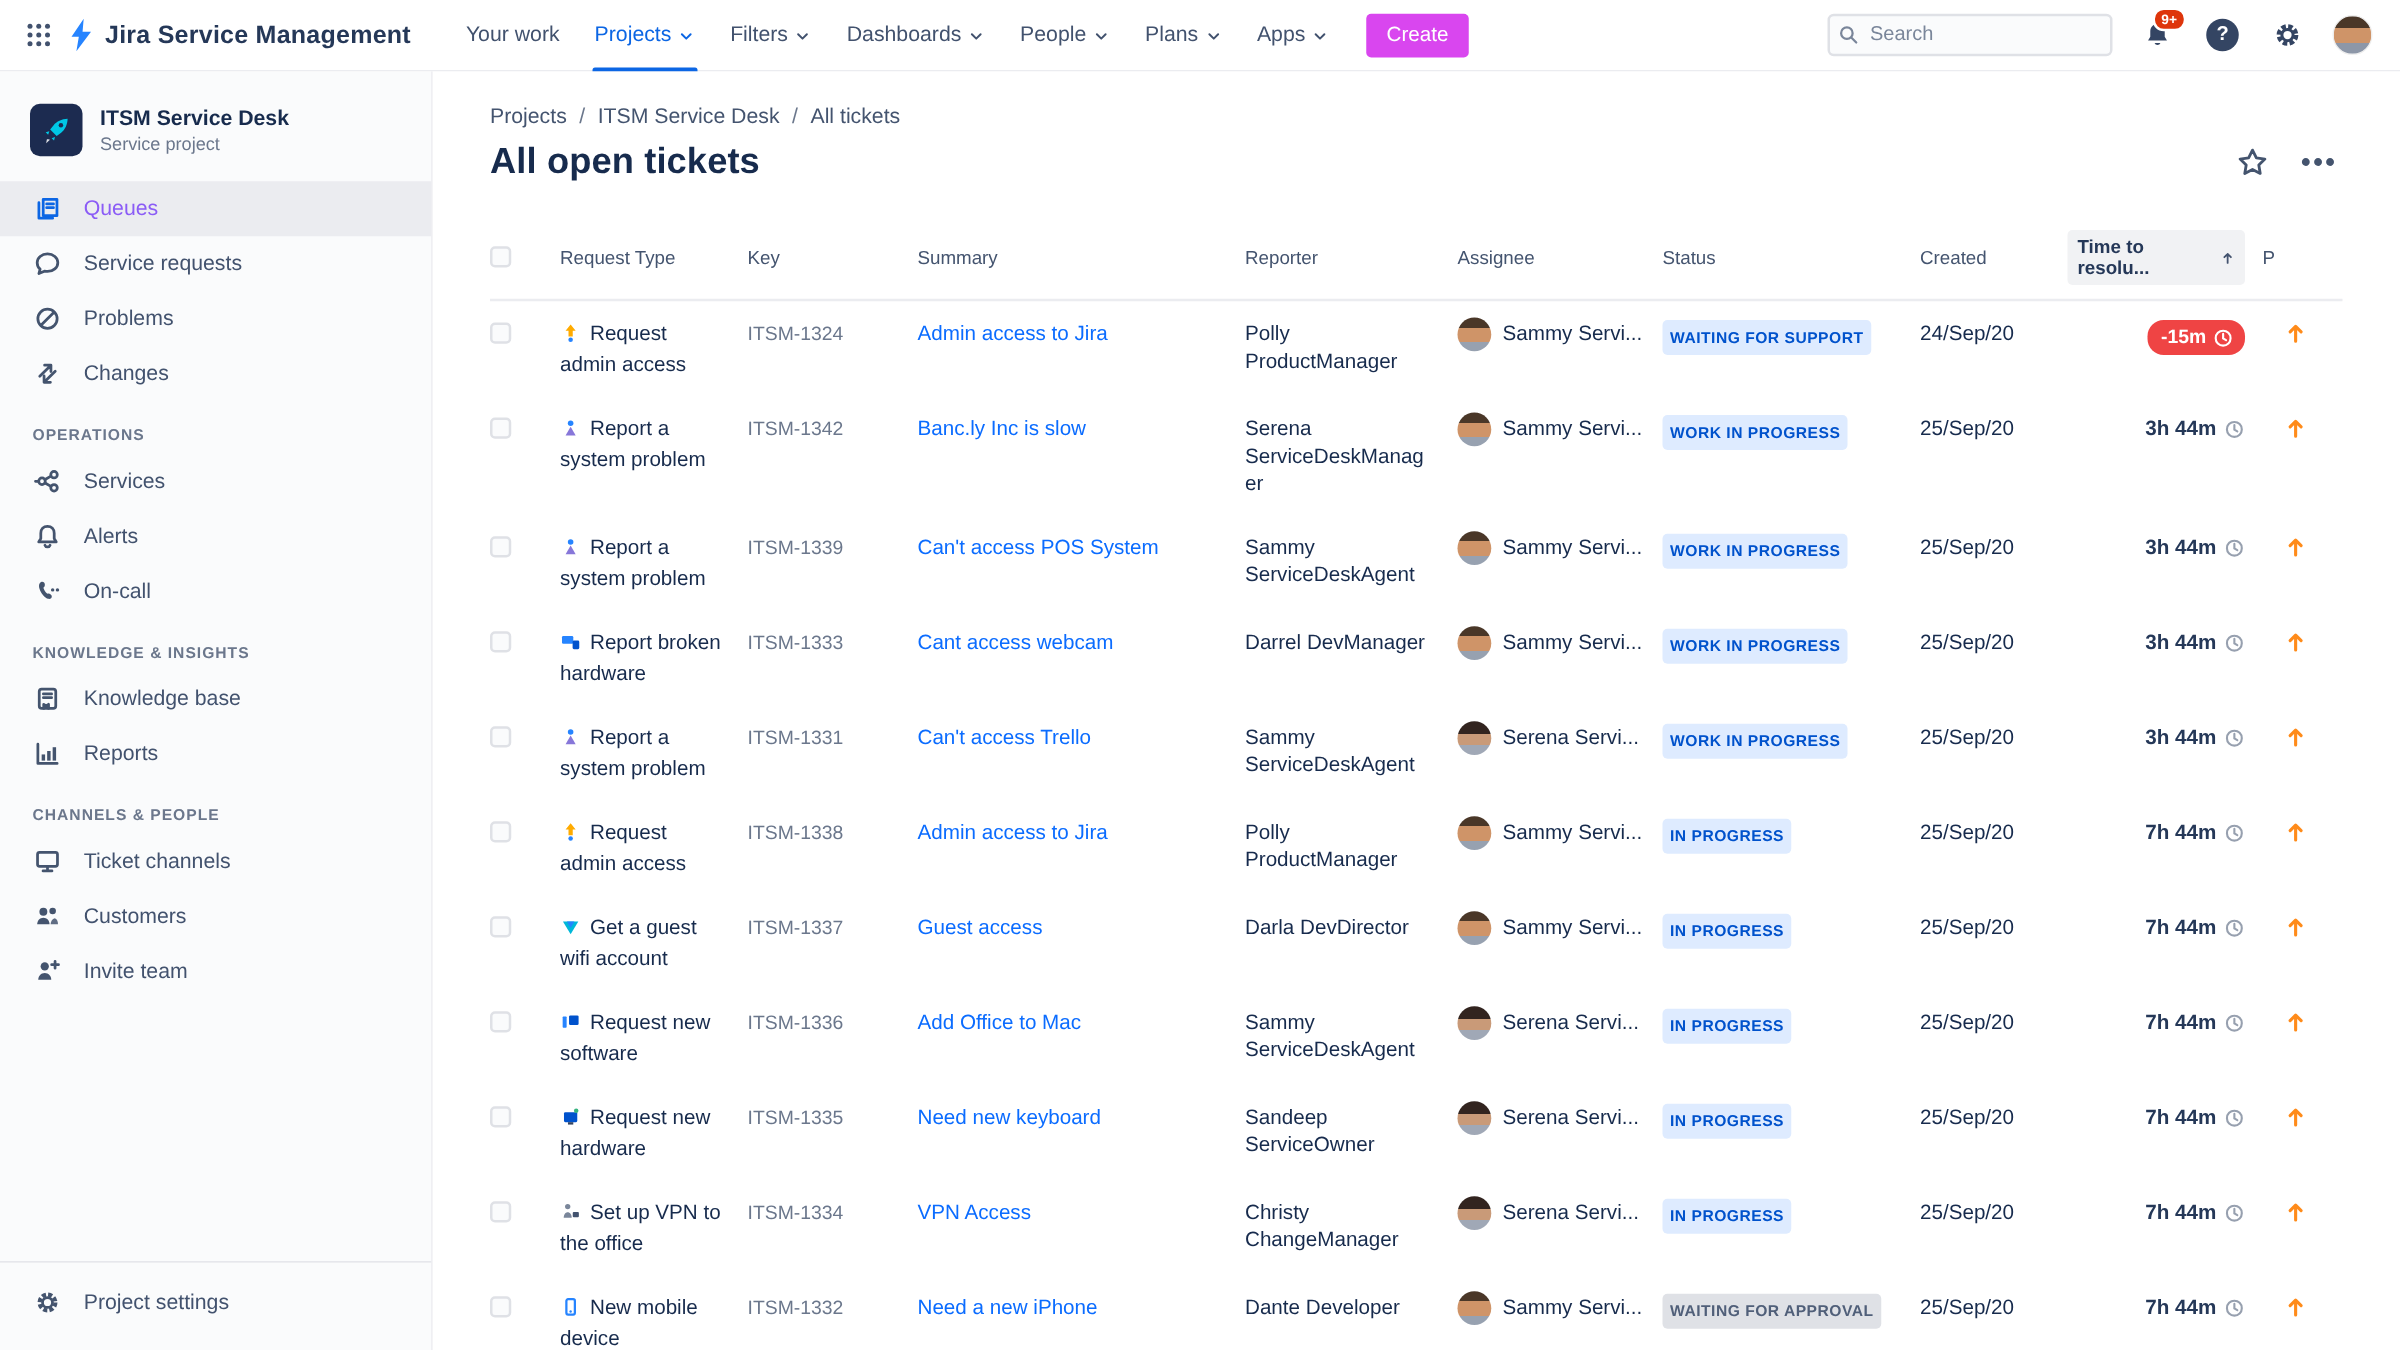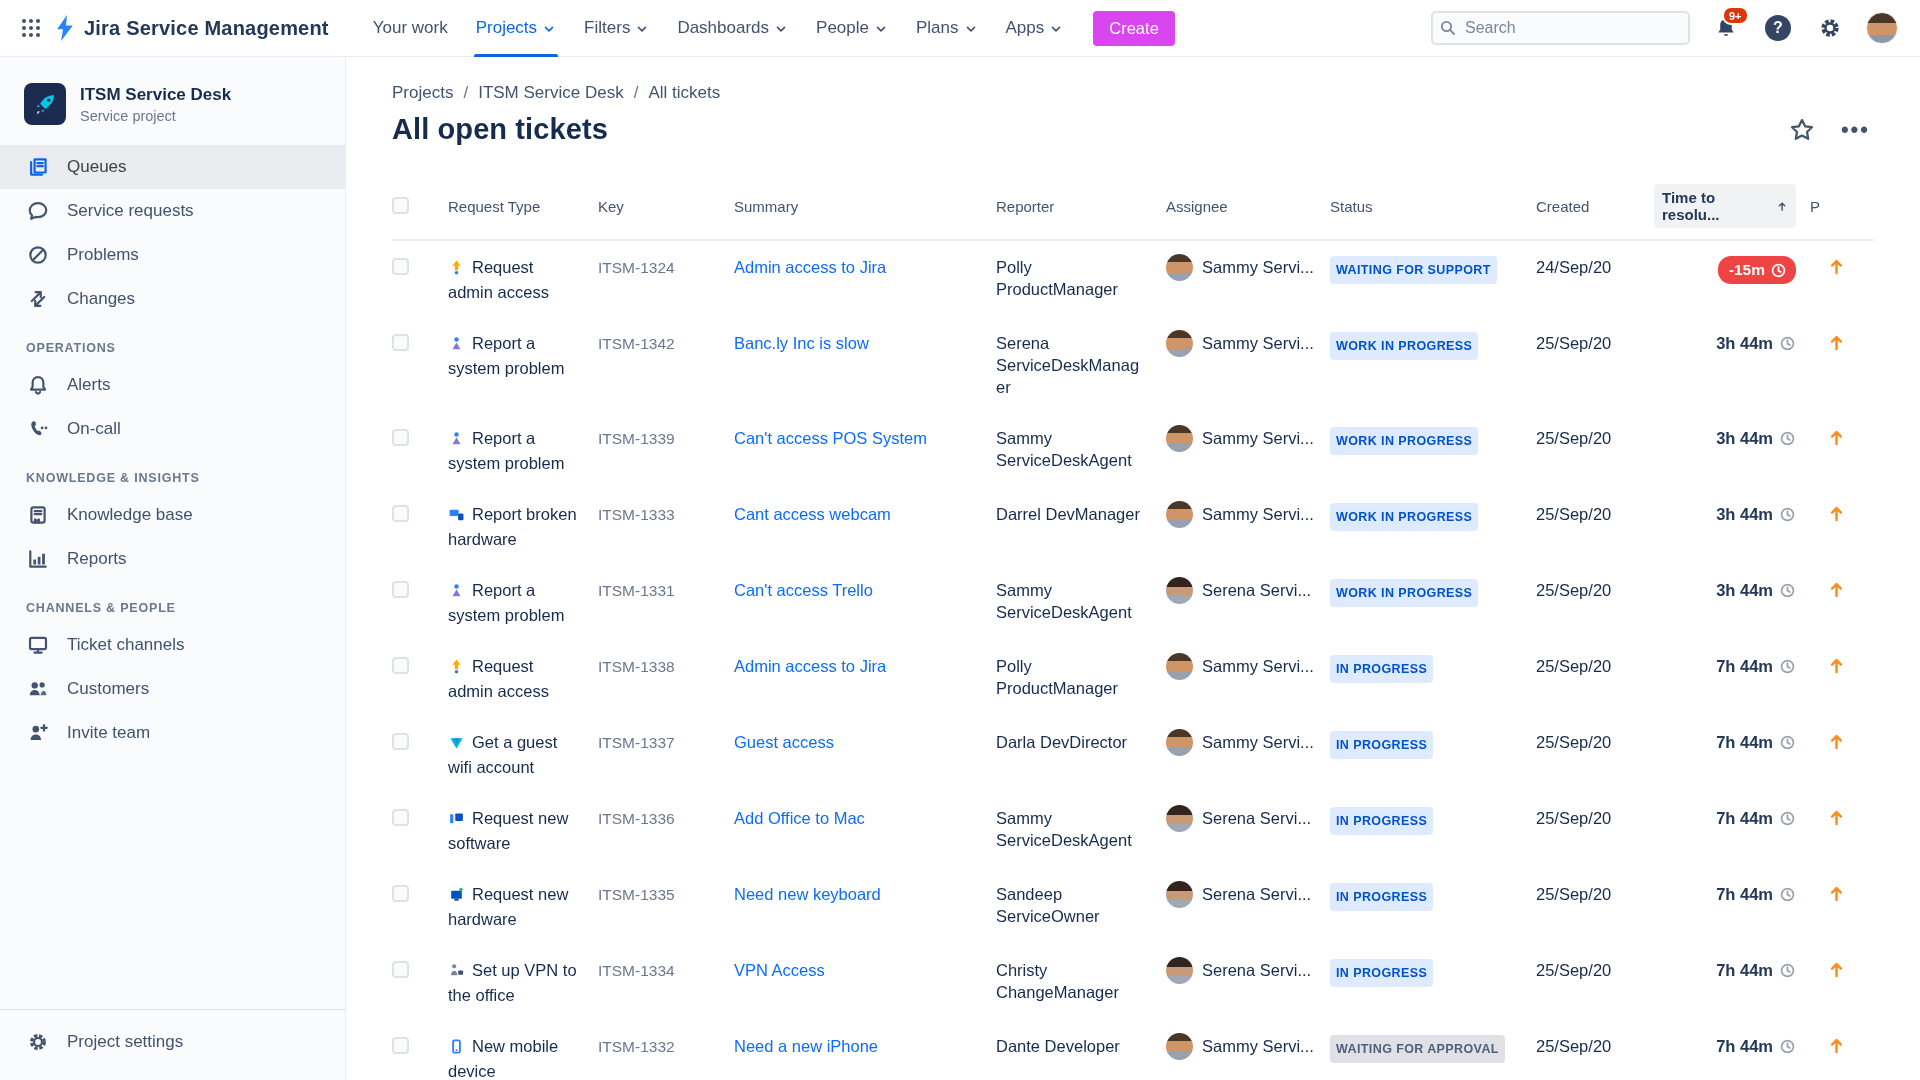--- a/index.html
+++ b/index.html
@@ -17,21 +17,21 @@
     font-size:17px; font-weight:500; color:#42526E; cursor:pointer; position:relative; }
   .nav-item.active { color:#0C66E4; }
   .nav-item.active::after { content:""; position:absolute; left:12px; right:12px; bottom:0;
     height:3px; background:#0C66E4; border-radius:2px 2px 0 0; }
   .nav-item svg { margin-top:2px; }
   .create-btn { margin-left:16px; background:#d946ef; color:#fff; font-size:16.5px; font-weight:500;
     border:none; border-radius:4px; padding:8px 16px; cursor:pointer; }
   .topnav-right { margin-left:auto; display:flex; align-items:center; gap:20px; }
   .searchwrap { position:relative; }
   .searchwrap svg { position:absolute; left:9px; top:9px; }
-  .search-input { width:259px; height:34px; border:2px solid #DFE1E6; border-radius:5px;
+  .search-input { width:228px; height:34px; border:2px solid #DFE1E6; border-radius:5px;
     padding:0 10px 0 32px; font-size:16px; color:#42526E; background:#FAFBFC; outline:none;
     font-family:"Liberation Sans",sans-serif;}
   .search-input::placeholder { color:#7A869A; }
   .iconbtn { position:relative; width:32px; height:32px; display:flex; align-items:center;
     justify-content:center; cursor:pointer; }
   .nbadge { position:absolute; top:-6px; left:12px; background:#DE350B; color:#fff;
     font-size:11px; font-weight:700; border-radius:9px; padding:1.5px 5px; border:2px solid #fff;}
   .help-circle { width:26px; height:26px; border-radius:50%; background:#344563; color:#fff;
     font-size:16px; font-weight:700; display:flex; align-items:center; justify-content:center;}
   .user-avatar { width:32px; height:32px; border-radius:50%; cursor:pointer;
@@ -45,21 +45,21 @@
 
   
   .proj { display:flex; align-items:center; gap:14px; padding:22px 22px 20px 24px; }
   .proj-avatar { width:42px; height:42px; border-radius:8px; background:#1C2B50;
     display:flex; align-items:center; justify-content:center; }
   .proj-name { font-size:17px; font-weight:700; color:#172B4D; }
   .proj-type { font-size:14.5px; color:#6B778C; margin-top:3px; }
   .side-item { display:flex; align-items:center; gap:17px; padding:11px 16px 11px 26px;
     font-size:17px; color:#42526E; cursor:pointer; }
   .side-item .sicon { width:24px; display:flex; justify-content:center; color:#44546E; }
-  .side-item.active { background:#EBECF0; color:#404040; font-weight:500; }
+  .side-item.active { background:#EBECF0; color:#8b5cf6; font-weight:500; }
   .side-item.active .sicon { color:#0C66E4; }
   .side-header { font-size:12.5px; font-weight:700; letter-spacing:.8px; color:#6B778C;
     margin:20px 0 8px 26px; }
   .side-footer { margin-top:auto; border-top:1px solid #DFE1E6; padding:10px 0 16px 0; }
 
   
   .breadcrumb { display:flex; align-items:center; gap:10px; font-size:17px; color:#44546F; }
   .breadcrumb a { color:#44546F; text-decoration:none; cursor:pointer; }
   .bc-sep { color:#6B778C; }
   .title-row { display:flex; align-items:center; margin-top:10px; }
@@ -249,20 +249,31 @@
               <path d="M3.5 9.5 L10 3 M10 3 H6.3 M10 3 v3.7" fill="none" stroke="currentColor" stroke-width="1.6" stroke-linecap="round" stroke-linejoin="round"></path>
               <path d="M12.5 6.5 L6 13 M6 13 h3.7 M6 13 v-3.7" fill="none" stroke="currentColor" stroke-width="1.6" stroke-linecap="round" stroke-linejoin="round"></path>
             </svg>
           </span>
     <span class="slabel">Changes</span>
   </div>
         <div class="side-header">OPERATIONS</div>
         <div class="side-item">
     <span class="sicon">
             <svg width="22" height="22" viewBox="0 0 16 16">
+              <circle cx="11.8" cy="4.2" r="1.9" fill="none" stroke="currentColor" stroke-width="1.6" stroke-linecap="round" stroke-linejoin="round"></circle>
+              <circle cx="11.8" cy="11.8" r="1.9" fill="none" stroke="currentColor" stroke-width="1.6" stroke-linecap="round" stroke-linejoin="round"></circle>
+              <circle cx="4.8" cy="8" r="1.9" fill="none" stroke="currentColor" stroke-width="1.6" stroke-linecap="round" stroke-linejoin="round"></circle>
+              <path d="M6.6 7 L10 5 M6.6 9 L10 11 M1 8 h1.6" fill="none" stroke="currentColor" stroke-width="1.6" stroke-linecap="round" stroke-linejoin="round"></path>
+            </svg>
+          </span>
+    <span class="slabel">Services</span>
+  </div>
+        <div class="side-item">
+    <span class="sicon">
+            <svg width="22" height="22" viewBox="0 0 16 16">
               <path d="M8 2.2c2.4 0 3.9 1.8 3.9 4v3.1l1.2 2H2.9l1.2-2V6.2c0-2.2 1.5-4 3.9-4z" fill="none" stroke="currentColor" stroke-width="1.6" stroke-linecap="round" stroke-linejoin="round"></path>
               <path d="M6.5 13.2a1.6 1.6 0 0 0 3 0" fill="none" stroke="currentColor" stroke-width="1.6" stroke-linecap="round" stroke-linejoin="round"></path>
             </svg>
           </span>
     <span class="slabel">Alerts</span>
   </div>
         <div class="side-item">
     <span class="sicon">
             <svg width="22" height="22" viewBox="0 0 16 16">
               <path d="M4.3 2.6C3 3.2 2.6 5 3.7 7.5s3.1 4.4 4.6 4.9c1.4.4 2.2-.5 2.2-1.4 0-1-1.6-2.1-2.6-1.5-1.1-.9-2-2.3-2.3-3.5 1-.5 1.2-2.3.4-3.1-.5-.5-1.2-.6-1.7-.3z" fill="currentColor"></path>

